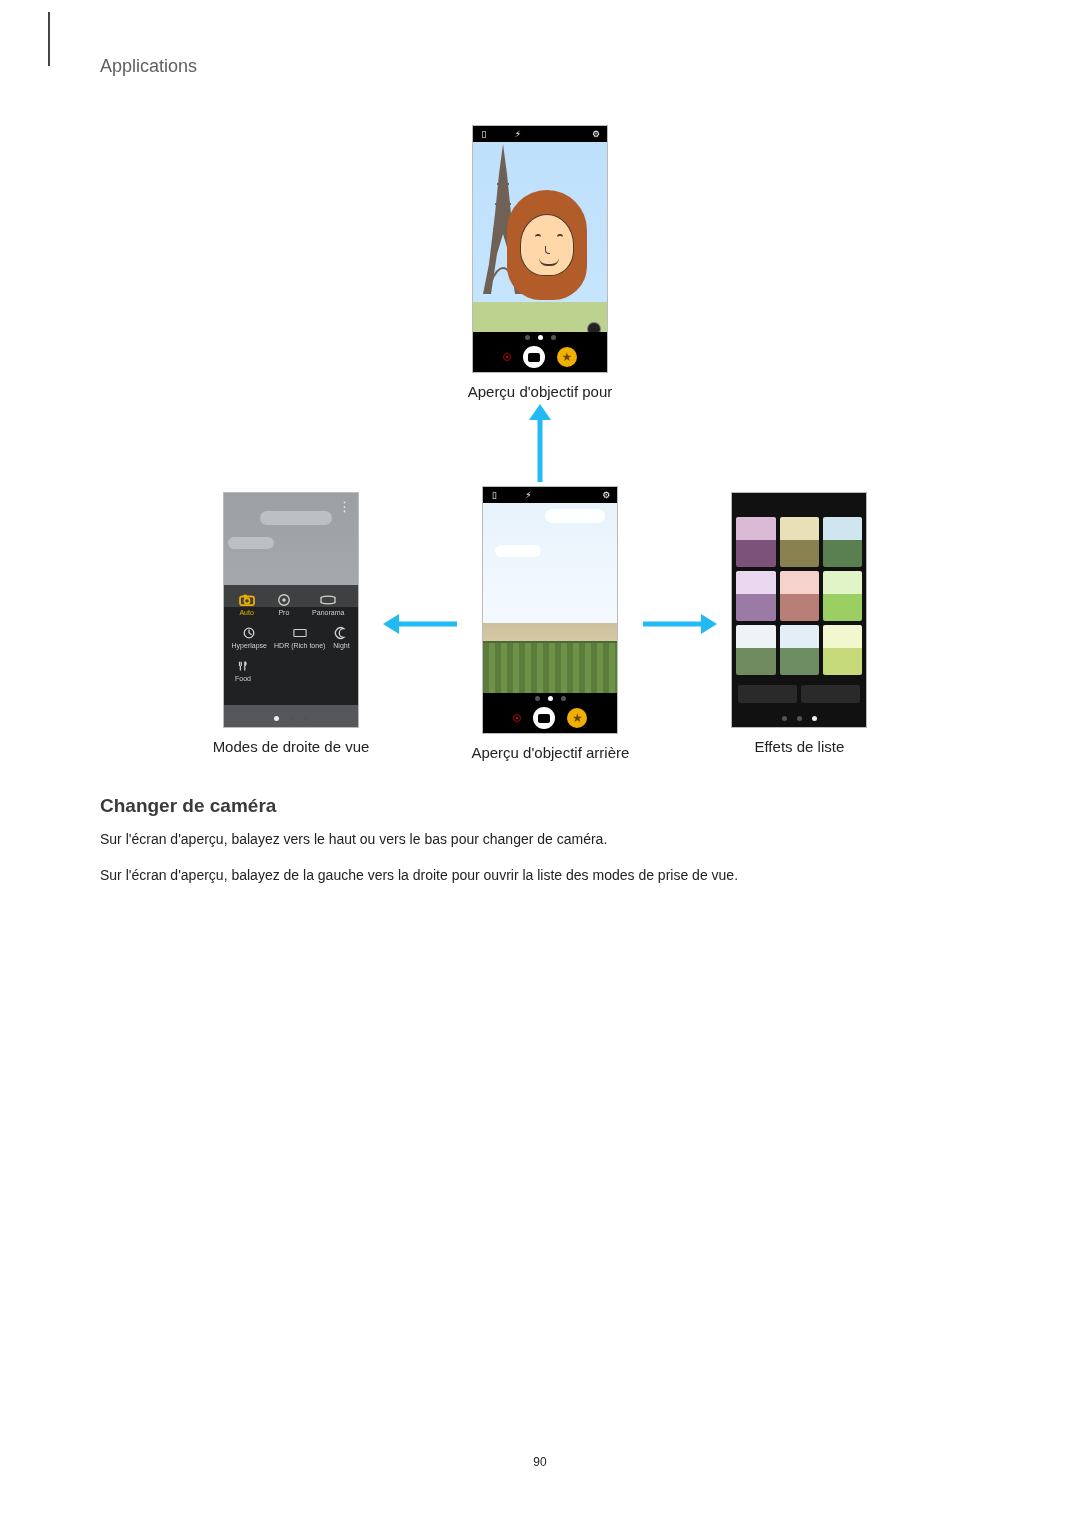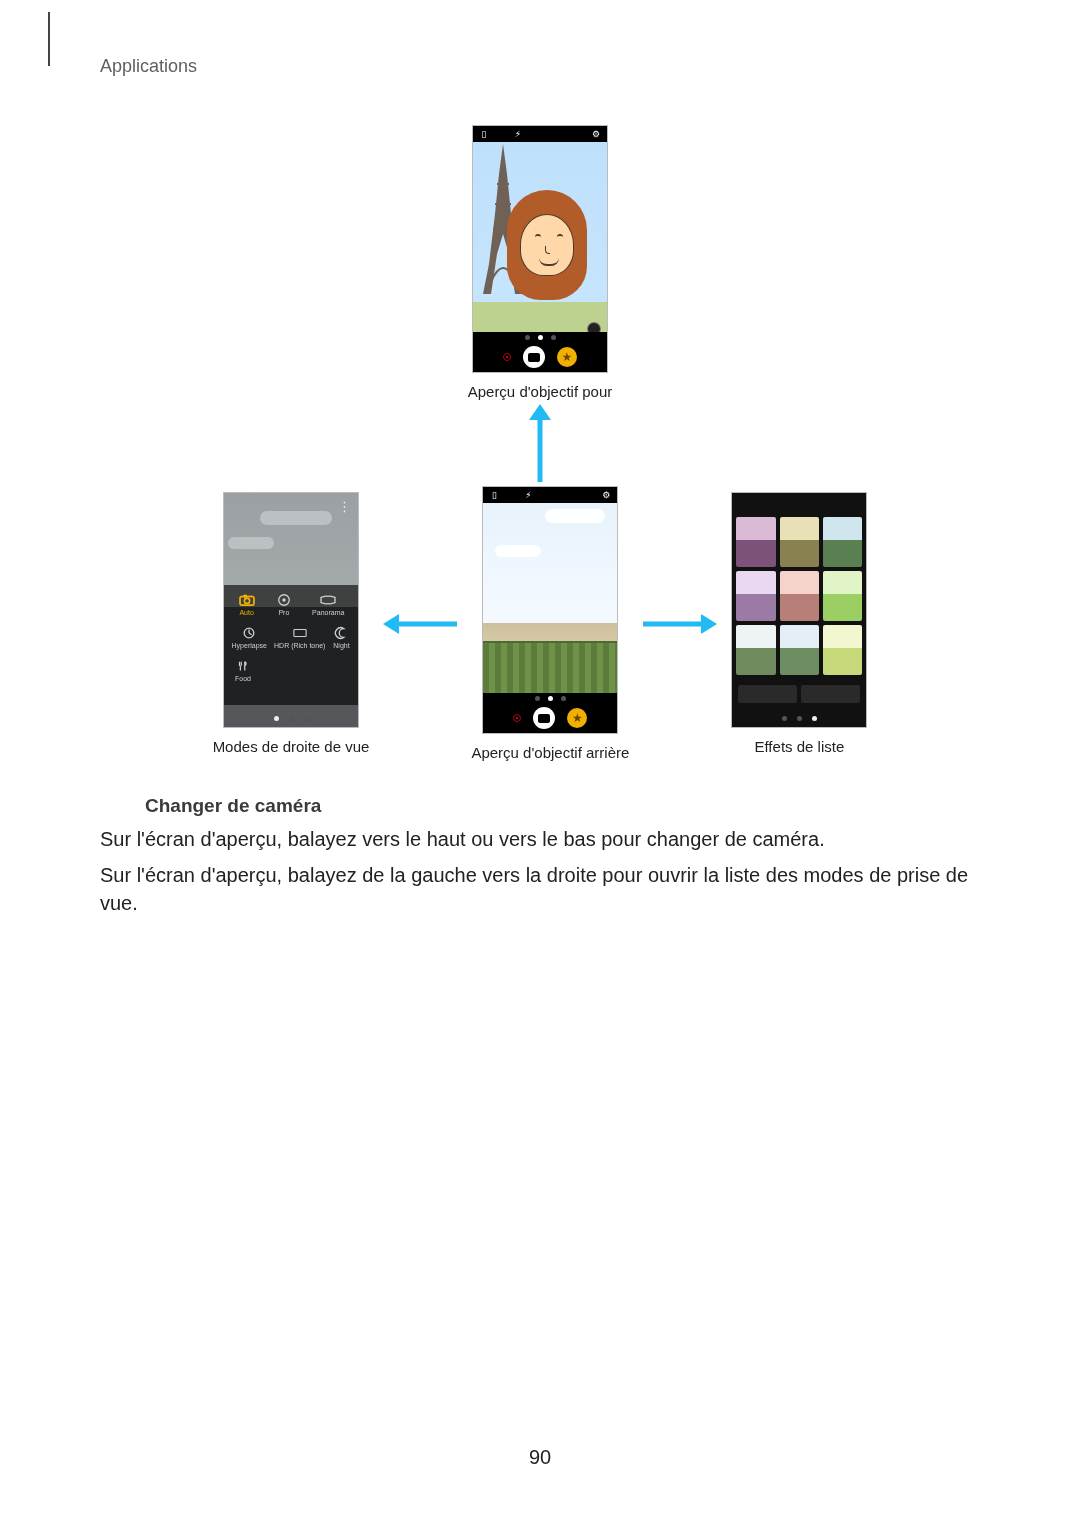--- a/index.html
+++ b/index.html
@@ -7,21 +7,21 @@
     .page { padding: 30px 100px 0 100px; position: relative; height: 100%; }
     .header-sep { position: absolute; left: 48px; top: 12px; height: 54px; width: 2px; background: #444; }
     .header-label { position: absolute; left: 100px; top: 56px; font-size: 18px; color: #5f5f5f; }
     .content { margin-top: 95px; }
     h2 { font-size: 24px; font-weight: 700; color: #111; }
     .intro { margin-top: 18px; font-size: 18px; line-height: 28px; color: #222; }
     .figures { margin-top: 26px; }
     .fig-row { display: flex; justify-content: center; align-items: flex-start; gap: 86px; }
     .fig { display: flex; flex-direction: column; align-items: center; }
     .caption { margin-top: 10px; font-size: 15px; color: #222; text-align: center; }
-    .page-number { position: absolute; left: 0; right: 0; bottom: 58px; text-align: center; font-size: 20px; color: #222; margin-top: 36px; }
+    .page-number { position: absolute; left: 0; right: 0; bottom: 58px; text-align: center; font-size: 12px; color: #222; margin-top: 36px; }
 
     
     .phone { width: 136px; border: 1px solid #bbb; background: #000; position: relative; overflow: hidden; }
     .phone .topbar { height: 16px; background: #000; display: flex; align-items: center; padding: 0 6px; gap: 24px; }
     .tb-icon { width: 10px; height: 10px; color: #fff; font-size: 9px; line-height: 10px; text-align: center; }
 
     
     .front .scene { height: 200px; position: relative; }
     .sky { background: linear-gradient(#bfe0fb,#c7e6ff); position:absolute; inset:0; }
     .tower { position:absolute; left:10px; top:2px; width:40px; height:150px; }
@@ -78,22 +78,22 @@
     .fgrid { position:absolute; top:24px; left:4px; right:4px; display:grid; grid-template-columns:repeat(3,1fr); gap:4px; }
     .thumb { height:50px; border-radius:2px; overflow:hidden; position:relative; }
     .t-sky { position:absolute; inset:0 0 55% 0; }
     .t-grd { position:absolute; inset:45% 0 0 0; }
     .fbot { position:absolute; bottom:6px; left:0; right:0; display:flex; justify-content:center; gap:10px; }
     .fbot i { width:5px; height:5px; border-radius:50%; background:#555; display:block; }
     .fbot i.active { background:#eee; }
     .dl { position:absolute; bottom:24px; left:6px; right:6px; display:flex; gap:4px; }
     .dl div { flex:1; height:18px; background:#2a2a2a; border-radius:2px; }
 
-    h3 { margin-top: 34px; font-size: 19px; color:#3a3a3a; font-weight:700;margin-left:45px; }
-    .para { margin-top: 8px; font-size: 20px; line-height:28px; color:#222; }
+    h3 { margin-top: 34px; font-size: 19px; color:#3a3a3a; font-weight:700; }
+    .para { margin-top: 8px; font-size: 14px; line-height:28px; color:#222; }
   </style>
 </head>
 <body>
 
 <div class="page">
   <div class="header-sep"></div>
   <div class="header-label">Applications</div>
 
   <div class="content">
 

